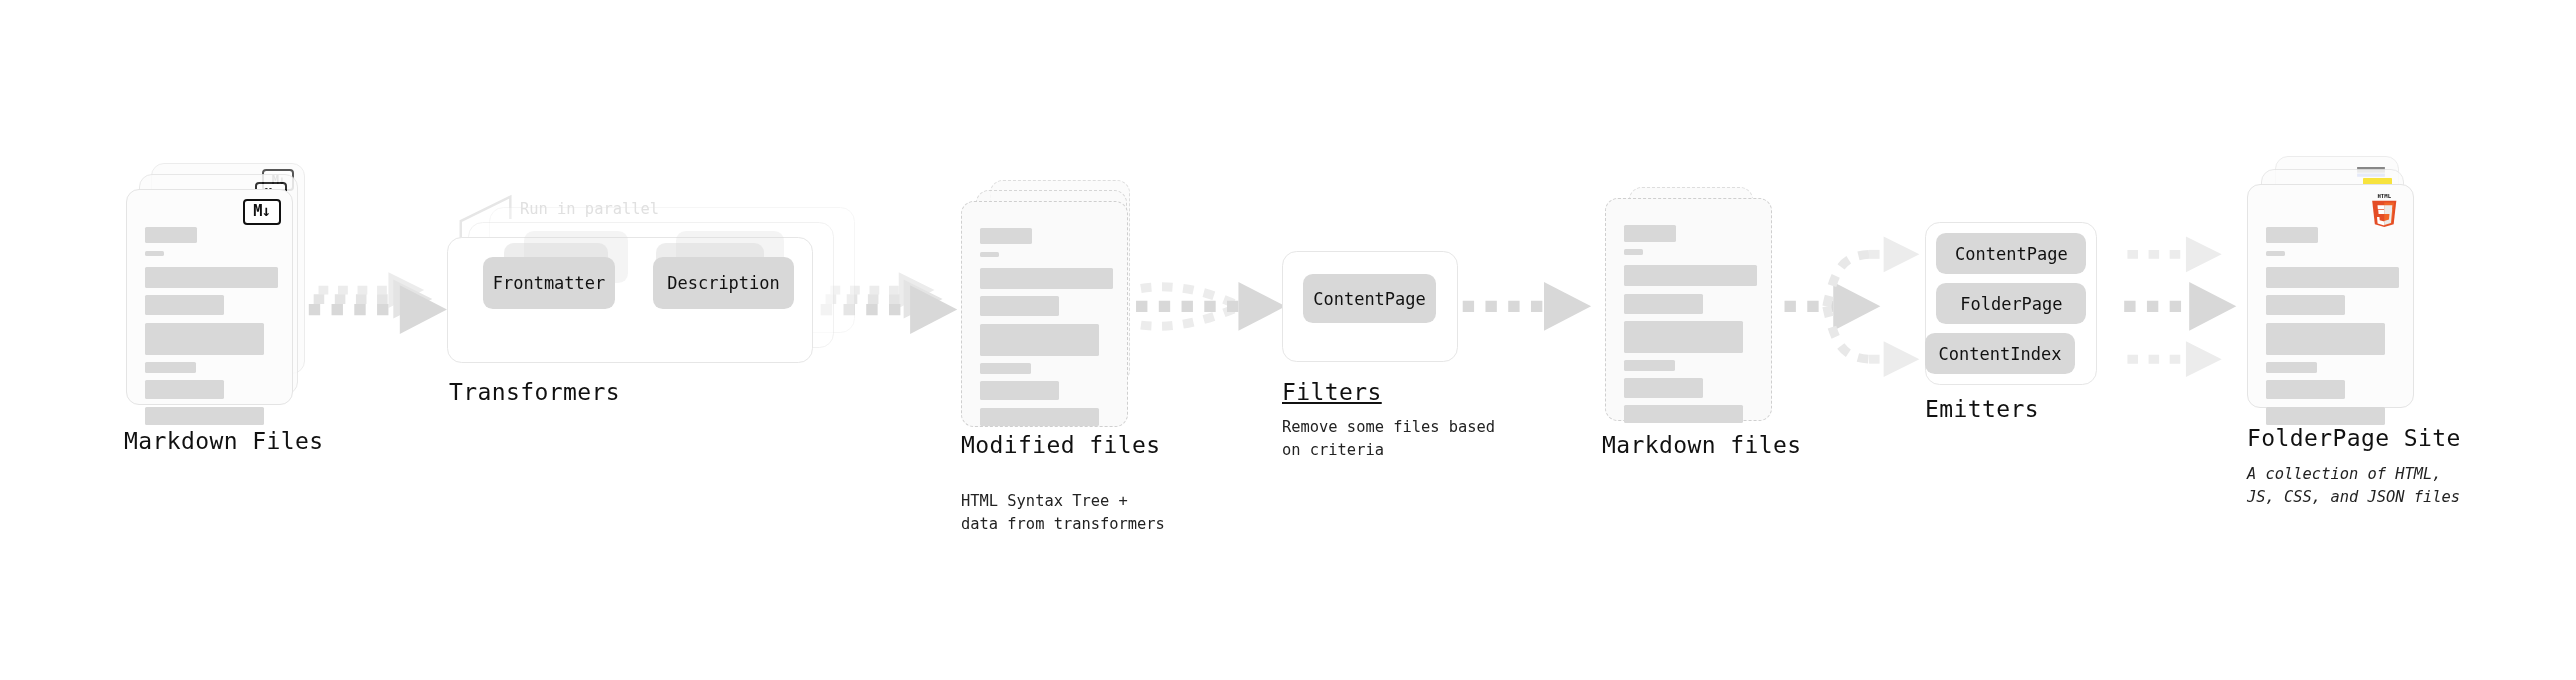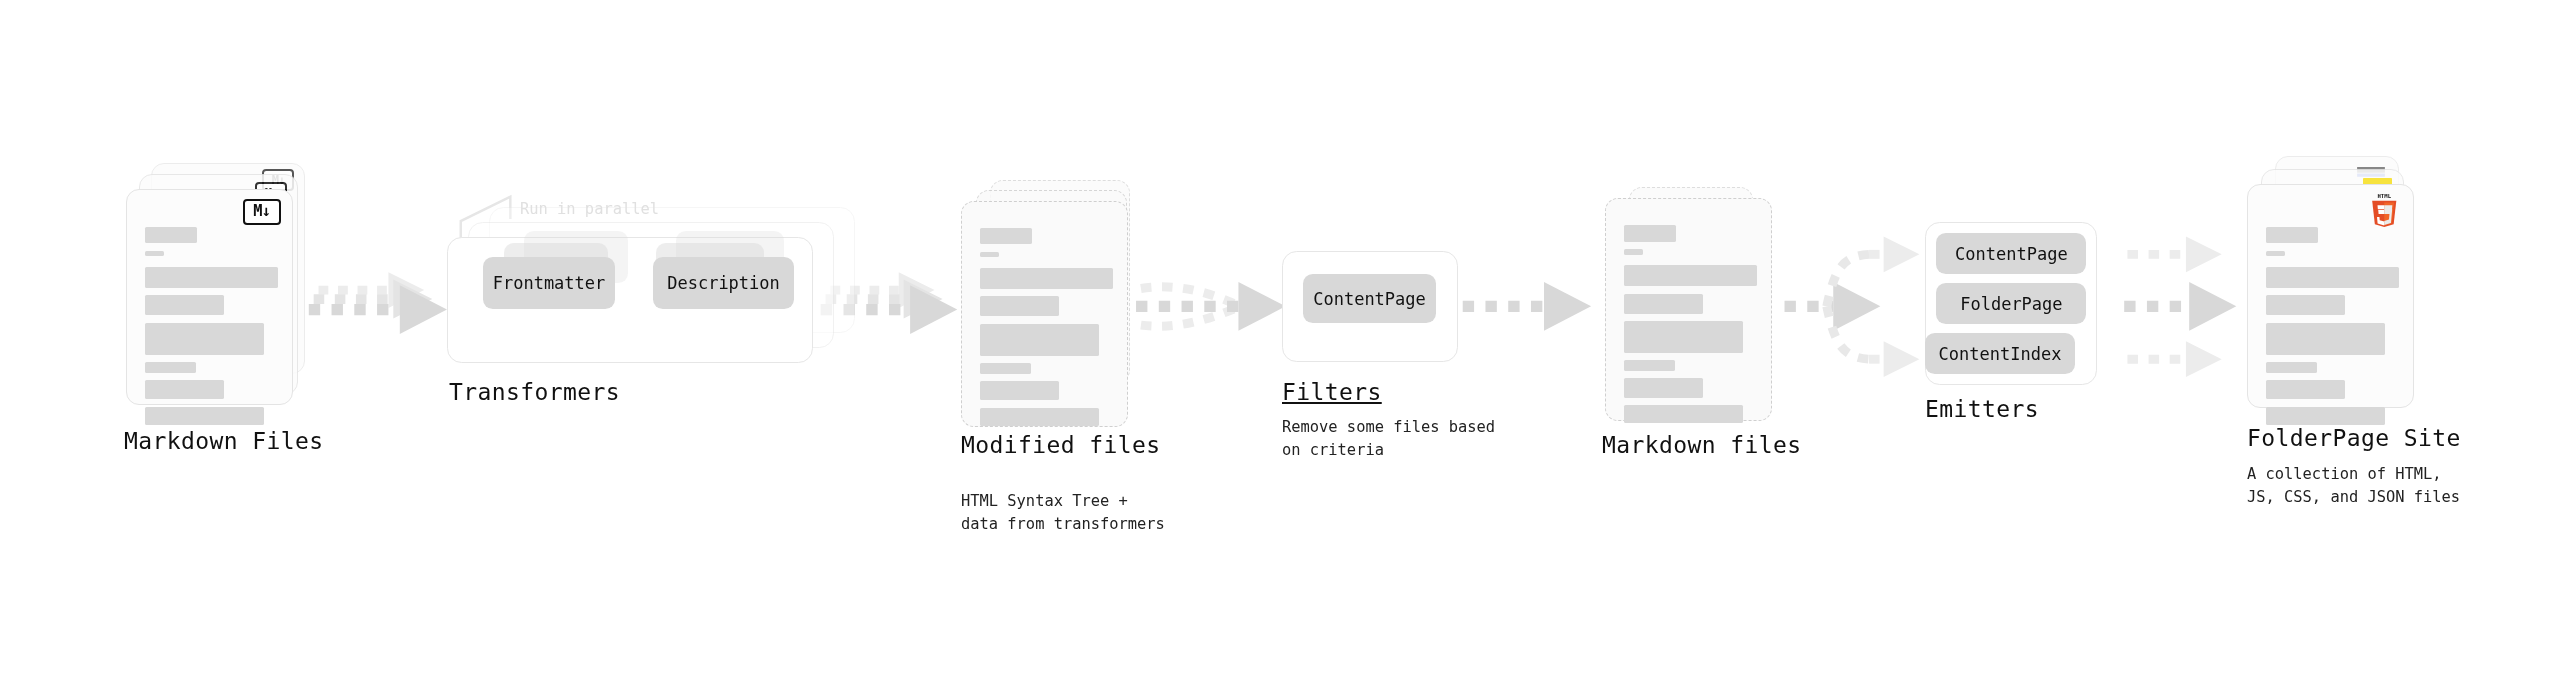--- a/index.html
+++ b/index.html
@@ -290,17 +290,17 @@
           <div class="bar" style="width:79px;height:20.3px;"></div>
           <div class="bar" style="width:119px;height:32px;"></div>
           <div class="bar" style="width:51px;height:10.6px;"></div>
           <div class="bar" style="width:79px;height:19.5px;"></div>
           <div class="bar" style="width:119px;height:18px;"></div>
         </div>
       </div>
     </div>
   </div>
   <div class="title" style="left:2247px;top:425px;">FolderPage Site</div>
-  <div class="sub" style="left:2247px;top:463px;">A collection of HTML,
+  <div class="sub" style="left:2247px;top:463px;font-style:italic;">A collection of HTML,
 JS, CSS, and JSON files</div>
 
 </div>
 
 
 </body></html>

